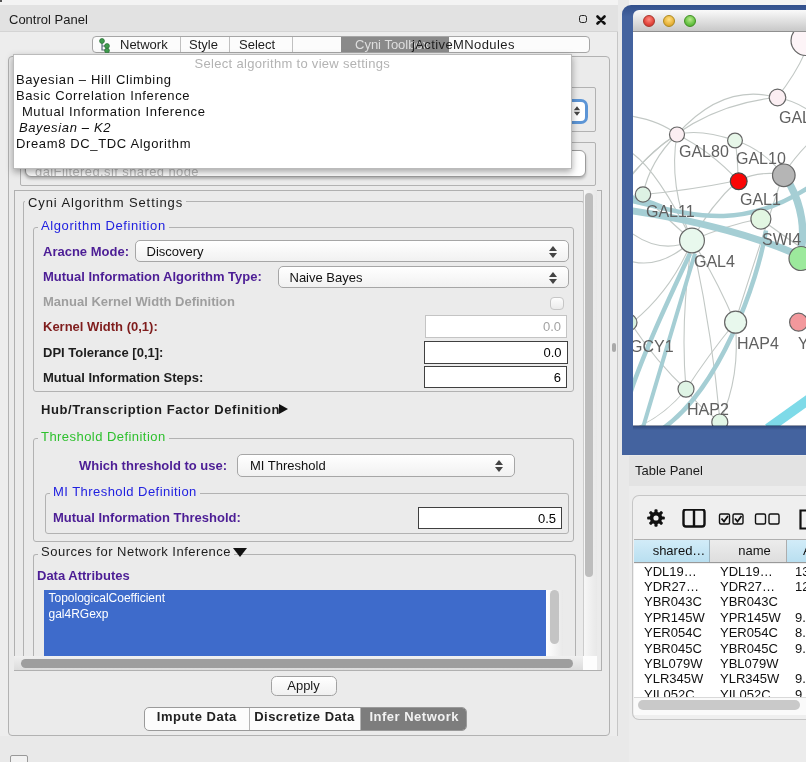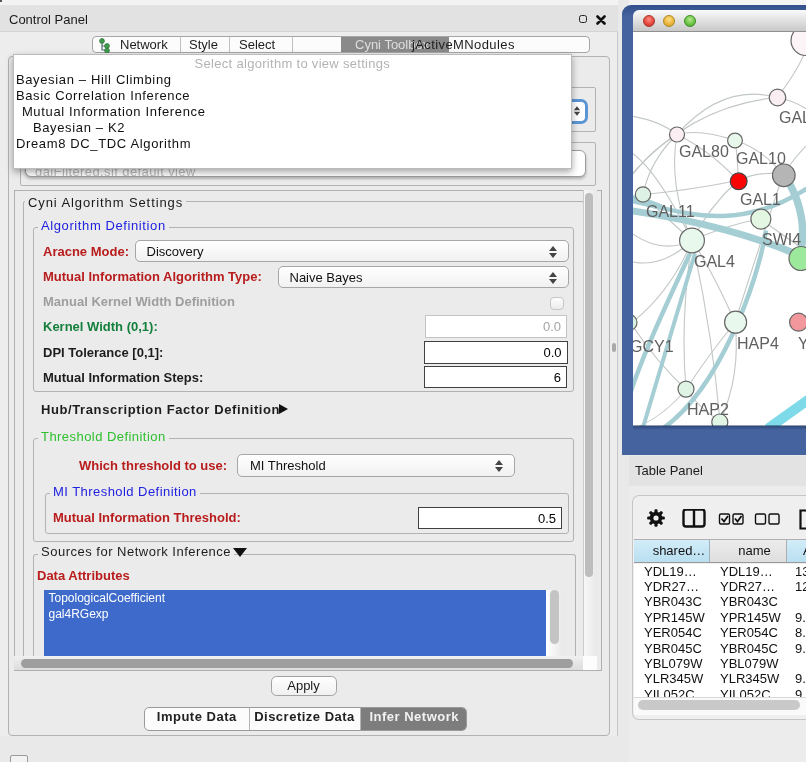--- a/index.html
+++ b/index.html
@@ -1,18 +1,18 @@
 <!DOCTYPE html>
 <html><head>
 <meta charset="utf-8">
 <style>
 html,body{margin:0;padding:0;}
 body{width:806px;height:762px;overflow:hidden;background:#e9e9e9;font-family:"Liberation Sans",sans-serif;position:relative;}
 .ab{position:absolute;}
-.blbl{position:absolute;font-size:13px;font-weight:bold;color:#b91c1c;white-space:nowrap;}
+.blbl{position:absolute;font-size:13px;font-weight:bold;color:#4c1d95;white-space:nowrap;}
 .grp{position:absolute;border:1px solid #b2b2b2;border-radius:3px;}
 .glab{position:absolute;background:#ebebeb;padding:0 3px;font-size:13px;line-height:13px;white-space:nowrap;}
 .combo{position:absolute;background:linear-gradient(#ffffff,#f1f1f1);border:1px solid #a6a6a6;border-radius:5px;font-size:13px;color:#111;box-sizing:border-box;}
 .combo .ct{position:absolute;left:10px;top:50%;transform:translateY(-50%);white-space:nowrap;}
 .arrs{position:absolute;width:8px;height:12px;}
 .arrs:before{content:"";position:absolute;left:0;top:0;border-left:4px solid transparent;border-right:4px solid transparent;border-bottom:5px solid #444;}
 .arrs:after{content:"";position:absolute;left:0;bottom:0;border-left:4px solid transparent;border-right:4px solid transparent;border-top:5px solid #444;}
 .fld{position:absolute;background:#fff;box-sizing:border-box;font-size:13px;text-align:right;}
 .fld span{position:absolute;right:5px;top:50%;transform:translateY(-50%);}
 </style>
@@ -56,21 +56,21 @@
   <circle cx="3" cy="4" r="2.4" fill="#3f9e4d" stroke="#2c7038" stroke-width="0.8"></circle>
   <circle cx="8" cy="9" r="2.4" fill="#3f9e4d" stroke="#2c7038" stroke-width="0.8"></circle>
   <circle cx="8" cy="13.6" r="2.4" fill="#3f9e4d" stroke="#2c7038" stroke-width="0.8"></circle>
 </svg>
 
 <div class="grp" style="left:20px;top:87px;width:574px;height:43px;border-radius:2px;"></div>
 <div class="ab" style="left:564px;top:99px;width:24px;height:25px;background:#fff;border:3px solid #5c95d6;border-radius:7px;box-sizing:border-box;"></div>
 <div class="arrs" style="left:573px;top:105px;transform:scale(0.8);"></div>
 <div class="grp" style="left:20px;top:142px;width:574px;height:42px;border-radius:2px;"></div>
 <div class="ab" style="left:25px;top:150px;width:561px;height:27px;background:#fff;border:1px solid #9c9c9c;border-radius:6px;box-sizing:border-box;box-shadow:0 2px 3px rgba(0,0,0,0.25);overflow:hidden;">
-    <span style="position:absolute;left:9px;top:13px;font-size:13px;color:#bcbcbc;letter-spacing:0.4px;white-space:nowrap;">galFiltered.sif default view</span>
+    <span style="position:absolute;left:9px;top:13px;font-size:13px;color:#bcbcbc;letter-spacing:0.4px;white-space:nowrap;">galFiltered.sif shared node</span>
   </div>
 
 <div class="ab" style="left:13.5px;top:189.5px;width:588px;height:481px;background:#ebebeb;border:1px solid #b0b0b0;box-sizing:border-box;"></div>
 
 <div class="grp" style="left:22.5px;top:200.5px;width:559px;height:457px;border-radius:2px;border-bottom:none;"></div>
 <div class="glab" style="left:25px;top:195.5px;color:#1a1a1a;letter-spacing:0.9px;">Cyni Algorithm Settings</div>
 
 <div class="grp" style="left:33px;top:227px;width:538.5px;height:163px;"></div>
 <div class="glab" style="left:38px;top:219px;color:#2121e0;letter-spacing:0.6px;">Algorithm Definition</div>
 
@@ -82,21 +82,21 @@
 
 <div class="blbl" style="left:43px;top:269px;">Mutual Information Algorithm Type:</div>
 <div class="combo" style="left:277.5px;top:266px;width:291px;height:22px;">
     <span class="ct" style="left:11px;">Naive Bayes</span>
     <span class="arrs" style="right:11px;top:5px;"></span>
   </div>
 
 <div class="blbl" style="left:43px;top:294px;color:#9e9e9e;">Manual Kernel Width Definition</div>
 <div class="ab" style="left:550px;top:296.5px;width:14px;height:13px;background:linear-gradient(#fdfdfd,#ebebeb);border:1px solid #c6c6c6;border-radius:4px;box-sizing:border-box;"></div>
 
-<div class="blbl" style="left:43px;top:319px;color:#15803d;">Kernel Width (0,1):</div>
+<div class="blbl" style="left:43px;top:319px;color:#7f1d1d;">Kernel Width (0,1):</div>
 <div class="fld" style="left:425px;top:314.5px;width:142px;height:23.5px;border:1px solid #c4c4c4;color:#a3a3a3;">
     <span>0.0</span>
   </div>
 
 <div class="blbl" style="left:43px;top:344.5px;color:#1d1d1d;">DPI Tolerance [0,1]:</div>
 <div class="fld" style="left:423.5px;top:340.5px;width:144px;height:23.5px;border:1.5px solid #404040;color:#000;">
     <span>0.0</span>
   </div>
 
 <div class="blbl" style="left:43px;top:369.5px;color:#1d1d1d;">Mutual Information Steps:</div>
@@ -332,15 +332,15 @@
 
   <div class="ab" style="left:1.5px;top:200.5px;width:180px;height:17px;background:#fafafa;border-top:1px solid #d9d9d9;"></div>
   <div class="ab" style="left:5.5px;top:204px;width:162px;height:9.5px;background:#c9c9c9;border-radius:5px;"></div>
 </div>
 
 <div class="ab" style="left:12.9px;top:53.5px;width:559px;height:115.5px;background:#fff;border:1px solid #bbb;box-sizing:border-box;box-shadow:0 3px 7px rgba(0,0,0,0.35);font-size:13px;color:#111;">
   <div style="text-align:center;color:#b3b3b3;height:16px;line-height:15px;padding-top:1px;letter-spacing:0.3px;">Select algorithm to view settings</div>
   <div style="padding-left:2px;line-height:16.15px;letter-spacing:0.65px;">Bayesian – Hill Climbing</div>
   <div style="padding-left:2px;line-height:16.15px;letter-spacing:0.65px;">Basic Correlation Inference</div>
   <div style="padding-left:8px;line-height:16.15px;letter-spacing:0.65px;">Mutual Information Inference</div>
-  <div style="padding-left:19px;line-height:16.15px;letter-spacing:0.65px;">Bayesian – K2</div>
+  <div style="padding-left:5px;line-height:16.15px;letter-spacing:0.65px;font-style:italic;">Bayesian – K2</div>
   <div style="padding-left:2px;line-height:16.15px;letter-spacing:0.65px;">Dream8 DC_TDC Algorithm</div>
 </div>
 
 </body></html>

